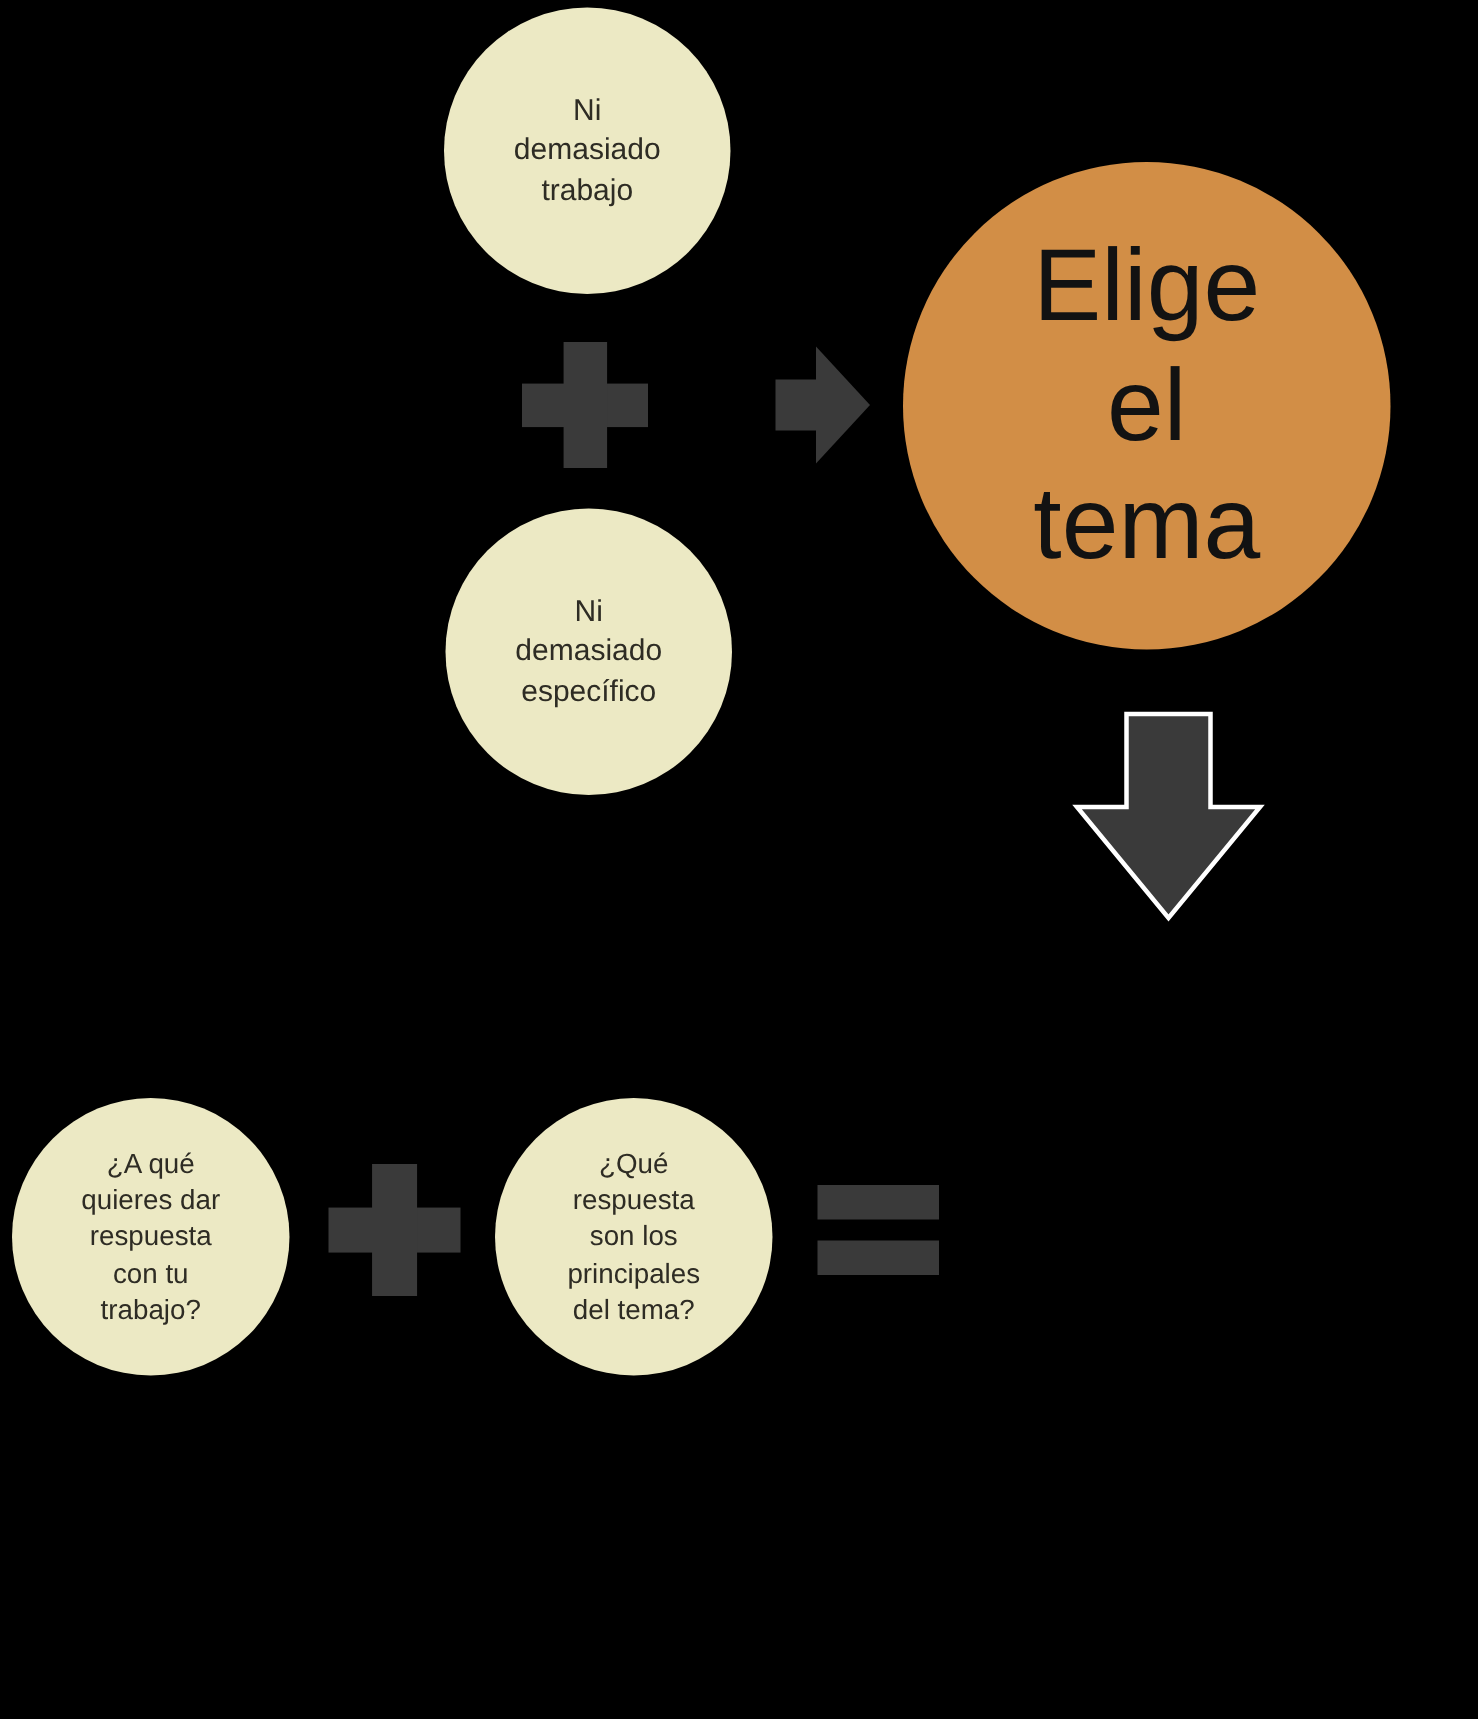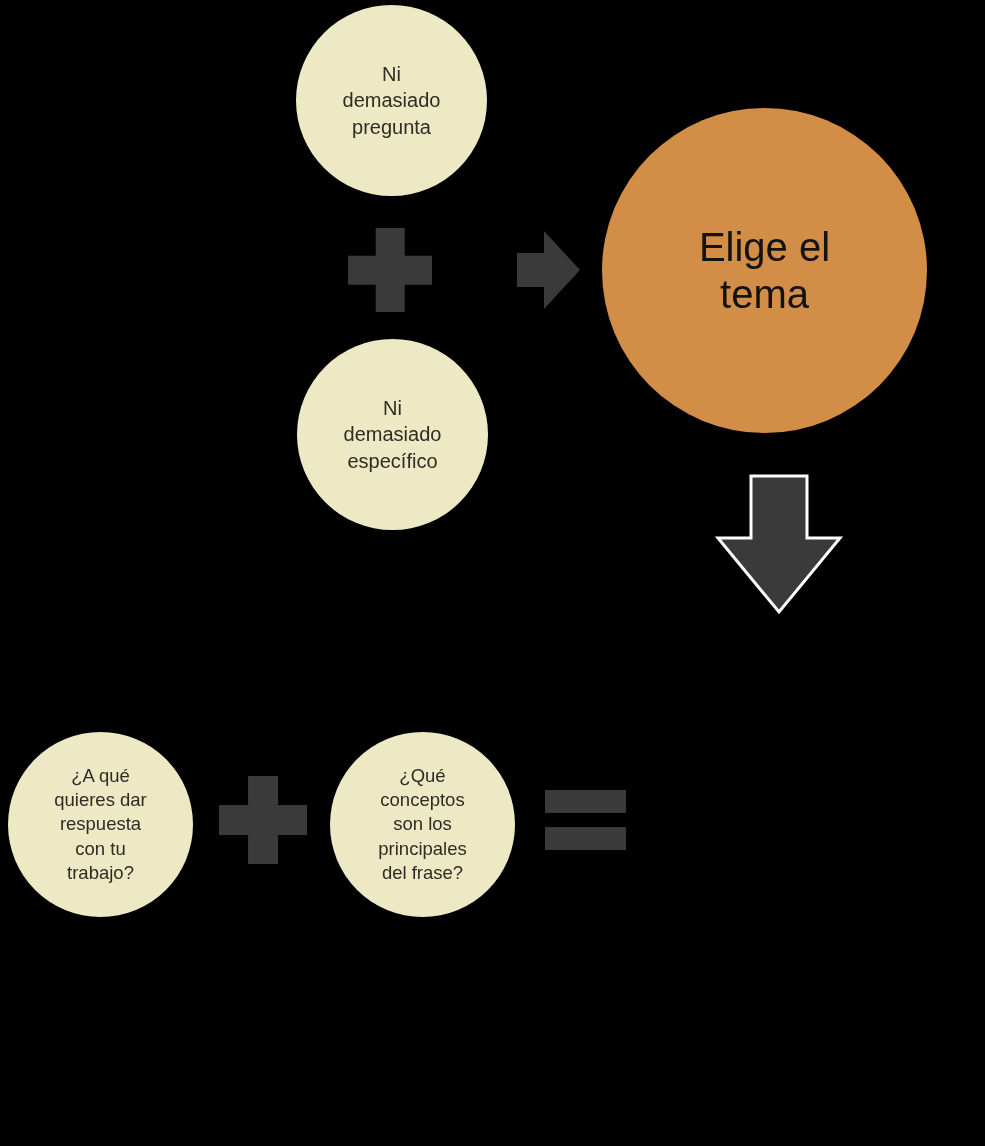--- a/index.html
+++ b/index.html
@@ -32,21 +32,21 @@
     background: var(--orange, #D28E46);
     color: var(--text_on_orange, #121212);
   }
 
   #node-general   { left: 296px; top: 5px;   width: 191px; height: 191px; font-size: 20px; line-height: 1.32; }
   #node-general .label { width: 112px; }
 
   #node-especifico{ left: 297px; top: 339px; width: 191px; height: 191px; font-size: 20px; line-height: 1.32; }
   #node-especifico .label { width: 112px; text-align: center; }
 
-  #node-elige     { left: 602px; top: 108px; width: 325px; height: 325px; font-size: 40px; line-height: 1.17; }
+  #node-elige     { left: 602px; top: 108px; width: 325px; height: 325px; font-size: 68px; line-height: 1.17; }
   #node-elige .label { width: 170px; }
 
   #node-q1        { left: 8px;   top: 732px; width: 185px; height: 185px; font-size: 18.5px; line-height: 1.3; }
   #node-q1 .label { width: 116px; text-align: center; }
 
   #node-q2        { left: 330px; top: 732px; width: 185px; height: 185px; font-size: 18.5px; line-height: 1.3; }
   #node-q2 .label { width: 116px; }
 
   #node-formula   { left: 659px; top: 707px; width: 238px; height: 234px; font-size: 22px; line-height: 1.36; }
   #node-formula .label { width: 126px; }
@@ -95,21 +95,21 @@
   }
   #equals .b1 { top: 0; }
   #equals .b2 { top: 37px; }
 </style>
 </head>
 <body style="background: rgb(0, 0, 0);">
 
 <div class="canvas">
 
   <div class="circle cream" id="node-general">
-    <span class="label">Ni demasiado pregunta</span>
+    <span class="label">Ni demasiado trabajo</span>
   </div>
 
   <div class="plus" id="plus-top">
     <span class="h"></span>
     <span class="v"></span>
   </div>
 
   <div class="circle cream" id="node-especifico">
     <span class="label">Ni demasiado específico</span>
   </div>
@@ -130,21 +130,21 @@
   <div class="circle cream" id="node-q1">
     <span class="label">¿A qué quieres dar respuesta con tu trabajo?</span>
   </div>
 
   <div class="plus" id="plus-bottom">
     <span class="h"></span>
     <span class="v"></span>
   </div>
 
   <div class="circle cream" id="node-q2">
-    <span class="label">¿Qué conceptos son los principales del frase?</span>
+    <span class="label">¿Qué respuesta son los principales del tema?</span>
   </div>
 
   <div id="equals">
     <span class="bar b1"></span>
     <span class="bar b2"></span>
   </div>
 
 
 </div>
 

